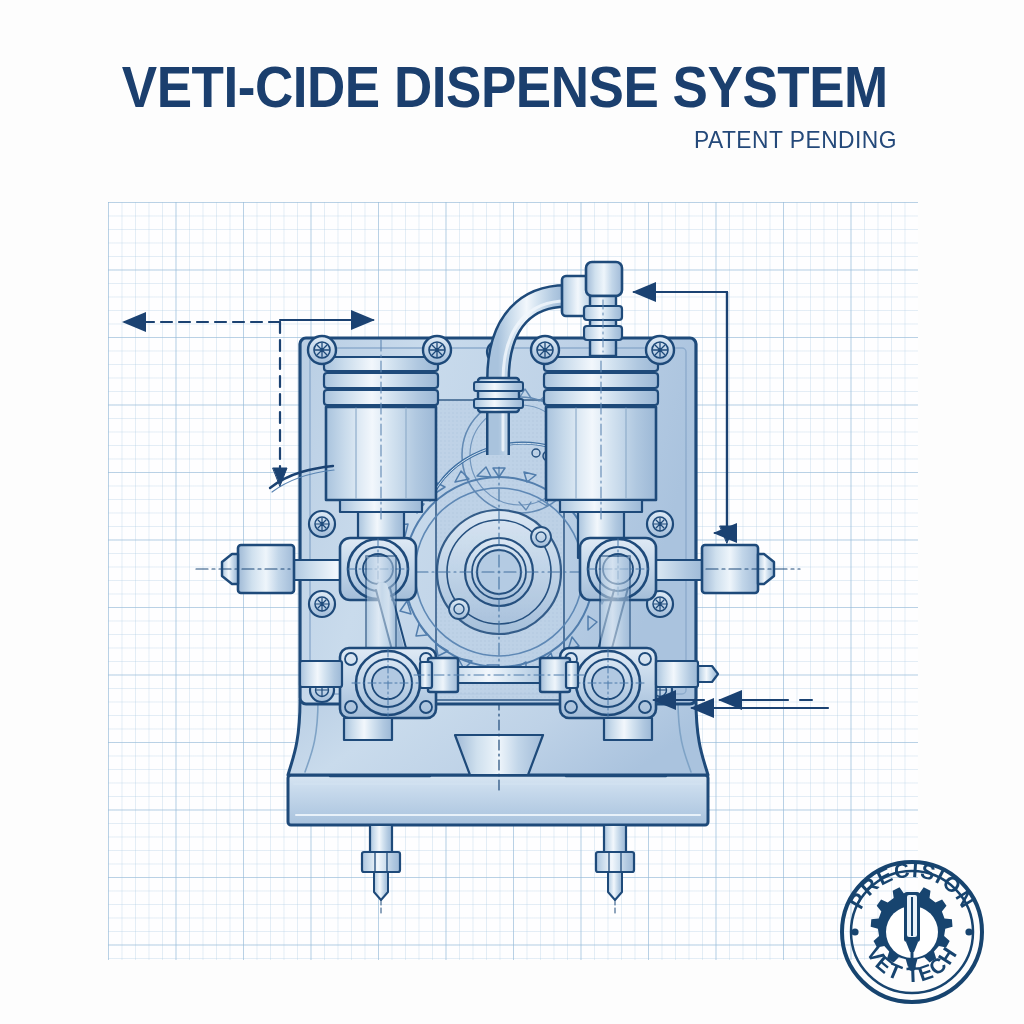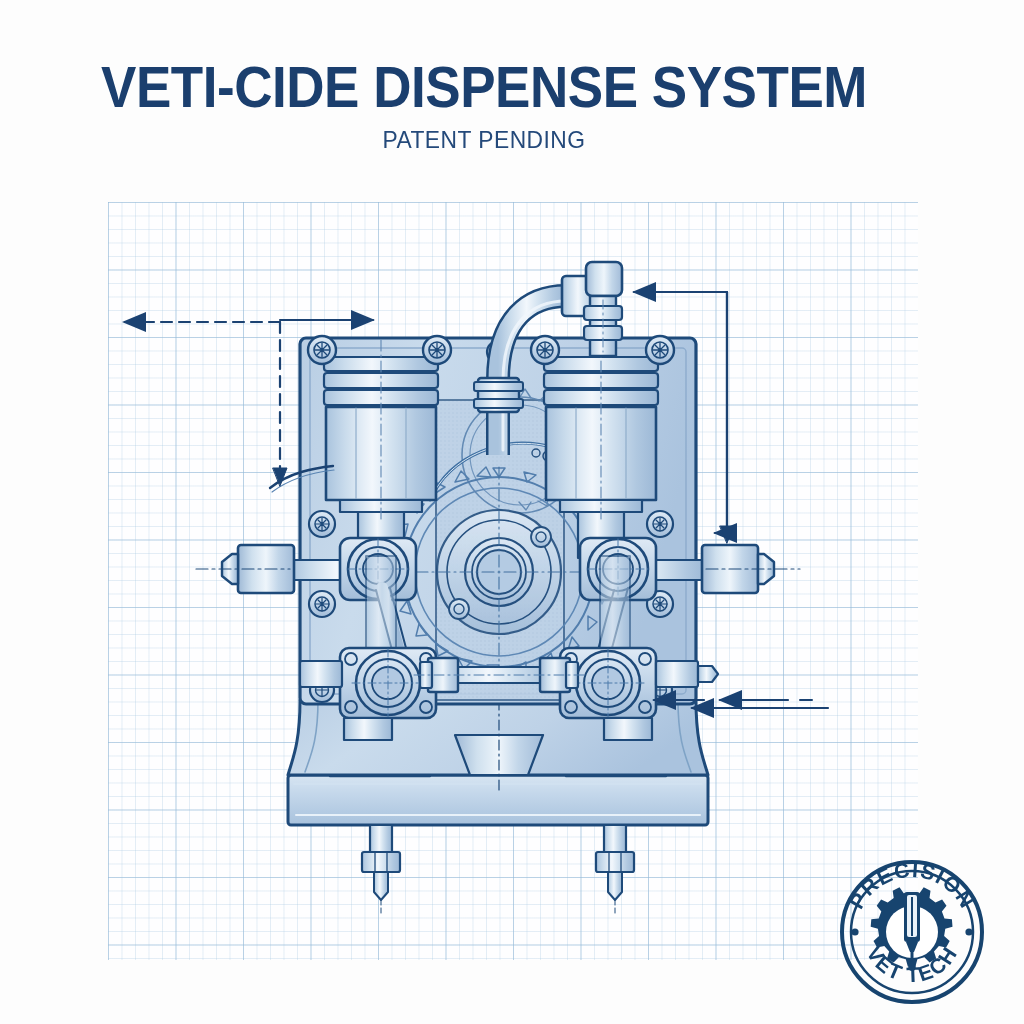--- a/index.html
+++ b/index.html
@@ -16,22 +16,21 @@
     overflow: hidden;
     font-family: "Liberation Sans", sans-serif;
   }
 
   
   #title-block {
     position: absolute;
     left: 0;
     top: 58px;
     width: 920px;
-    text-align: center;
-    margin-left: 24px;
+    text-align: right;
   }
   #main-title {
     font-family: "Liberation Sans", sans-serif;
     font-weight: bold;
     font-size: 57px;
     letter-spacing: -0.5px;
     color: #1b3f6e;
     line-height: 1.02;
     white-space: nowrap;
     transform: scaleX(0.93);

